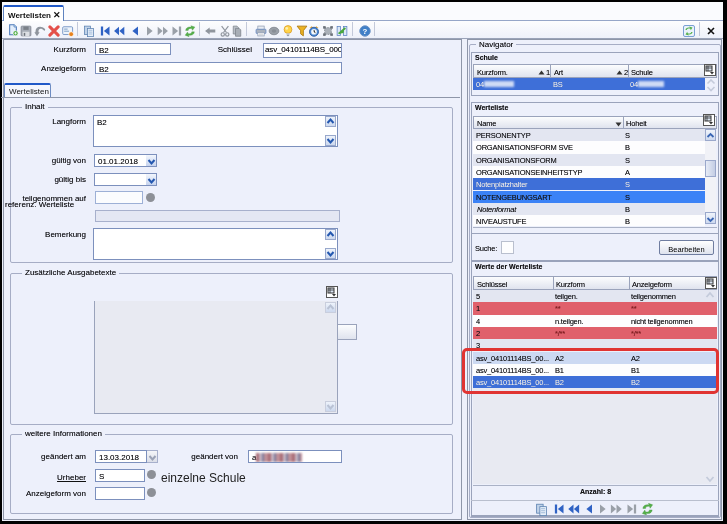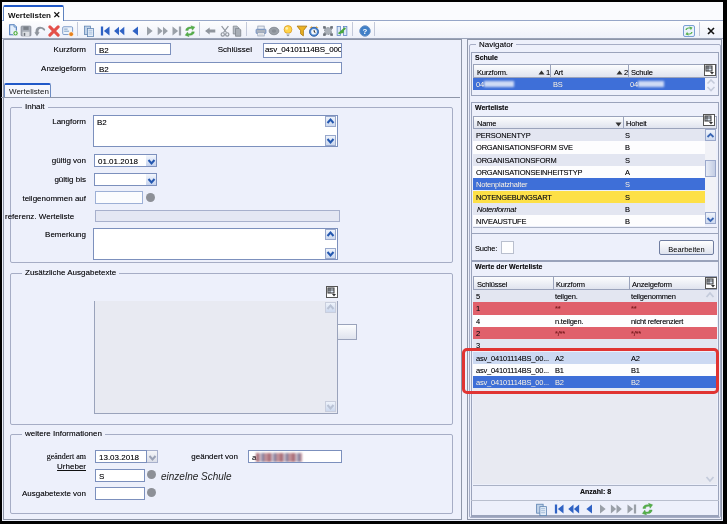--- a/index.html
+++ b/index.html
@@ -39,21 +39,21 @@
 #rightpanel { position:absolute; left:467px; top:39px; width:255px; height:481px; background:#edf0fb; border:1px solid #8e96a8; }
 .subpanel { position:absolute; left:3px; width:247px; border:1px solid #9aa3bb; background:#edf0fb; }
 .blabel { position:absolute; font-size:7px; font-weight:bold; color:#111; white-space:nowrap; text-shadow:0 0 0.4px rgba(30,30,50,0.5); }
 .row { position:absolute; font-size:7.5px; letter-spacing:-0.2px; color:#111; white-space:nowrap; overflow:hidden; text-shadow:0 0 0.4px rgba(30,30,50,0.5); }
 .cell { position:absolute; top:2px; white-space:nowrap; }
 
 .sbtn { position:absolute; width:11px; height:12px; background:linear-gradient(#f0f4fb,#cdd9ef); border:1px solid #9aa8cb; }
 .sthumb { position:absolute; width:11px; background:linear-gradient(90deg,#e6ebf6,#c3cde4); border:1px solid #9aa8cb; }
 .strack { position:absolute; width:11px; background:#f1f2f7; }
 svg { display:block; }
-.it { font-style:italic; font-size:10px; color:#222; }
+.it { font-size:12px; color:#222; }
 </style>
 </head>
 <body>
 <div id="frame"></div>
 <div id="tabrow"></div>
 <div id="tab1">Wertelisten<span class="x">✕</span></div>
 <div id="toolbar"></div>
 <div id="icons">
   <svg class="ticon" style="left:7px; top:24px;" width="12" height="14" viewBox="0 0 16 18">
       <path d="M3 1 H9.5 L13 4.5 V16 H3 Z" fill="#e4eefb" stroke="#4a78b8" stroke-width="1.6"></path>
@@ -211,21 +211,21 @@
   <div class="lbl" style="left:20px; top:175px; width:66px;">gültig bis</div>
   <div class="ibox" style="left:94px; top:173px; width:53px; height:13px;"></div>
   <div class="cbtn" style="left:146px; top:173px; height:13px;">
       <svg width="9" height="9" viewBox="0 0 9 9">
         <path d="M1.5 3 L4.5 6.5 L7.5 3" fill="none" stroke="#2458b0" stroke-width="2"></path>
       </svg>
     </div>
   <div class="lbl" style="left:10px; top:194px; width:76px;">teilgenommen auf</div>
   <div class="ibox" style="left:95px; top:191px; width:48px; height:13px; border-color:#9db0d6; background:#fbfcfe;"></div>
   <div class="gcirc" style="left:146px; top:193px;"></div>
-  <div class="lbl" style="left:5px; top:212px; width:63px;">referenz. Werteliste</div>
+  <div class="lbl" style="left:5px; top:200px; width:63px;">referenz. Werteliste</div>
   <div class="dbox" style="left:95px; top:210px; width:245px; height:12px;"></div>
   <div class="lbl" style="left:20px; top:230px; width:66px;">Bemerkung</div>
   <div class="ibox" style="left:93px; top:228px; width:245px; height:32px;">
     <div class="sar" style="top:0px;">
         <svg width="9" height="9" viewBox="0 0 9 9">
           <path d="M1.5 6 L4.5 2.5 L7.5 6" fill="none" stroke="#2458b0" stroke-width="2"></path>
         </svg>
       </div>
     <div class="sar" style="bottom:0px;">
         <svg width="9" height="9" viewBox="0 0 9 9">
@@ -259,34 +259,34 @@
       </div>
     <div class="sar" style="bottom:1px; border-color:#c9cedd;">
         <svg width="9" height="9" viewBox="0 0 9 9">
           <path d="M1.5 3 L4.5 6.5 L7.5 3" fill="none" stroke="#b9c2d4" stroke-width="2"></path>
         </svg>
       </div>
   </div>
 
   <div class="fieldset" style="left:10px; top:434px; width:443px; height:80px;"></div>
   <div class="legend" style="left:22px; top:429px;">weitere Informationen</div>
-  <div class="lbl" style="left:20px; top:452px; width:66px;font-family:Liberation Serif, serif;">geändert am</div>
+  <div class="lbl" style="left:20px; top:452px; width:66px;">geändert am</div>
   <div class="ibox" style="left:95px; top:450px; width:52px; height:13px;">13.03.2018</div>
   <div class="cbtn" style="left:146.5px; top:450px; height:13px; background:linear-gradient(#f4f5f8,#dcdfe8); border-color:#a7b0cc;">
       <svg width="9" height="9" viewBox="0 0 9 9">
         <path d="M1.5 3 L4.5 6.5 L7.5 3" fill="none" stroke="#9aa2b5" stroke-width="2"></path>
       </svg>
     </div>
   <div class="lbl" style="left:170px; top:452px; width:68px;">geändert von</div>
   <div class="ibox" style="left:248px; top:450px; width:94px; height:13px;">a<span style="display:inline-block; width:46px; height:9px; background:repeating-linear-gradient(90deg,#a86a74 0 3px,#c8b8c4 3px 6px,#7a7a9a 6px 8px,#c09098 8px 12px); filter:blur(1px); vertical-align:middle;"></span></div>
-  <div class="lbl" style="left:20px; top:462px; width:66px;text-decoration:underline;">Urheber</div>
+  <div class="lbl" style="left:20px; top:473px; width:66px;text-decoration:underline;">Urheber</div>
   <div class="ibox" style="left:95px; top:469px; width:50px; height:13px;">S</div>
   <div class="gcirc" style="left:147px; top:470px;"></div>
   <div class="it" style="position:absolute; left:161px; top:471px;">einzelne Schule</div>
-  <div class="lbl" style="left:20px; top:489px; width:66px;">Ausgabetexte von</div>
+  <div class="lbl" style="left:20px; top:489px; width:66px;">Anzeigeform von</div>
   <div class="ibox" style="left:95px; top:487px; width:50px; height:13px;"></div>
   <div class="gcirc" style="left:147px; top:488px;"></div>
 </div>
 
 <div id="rightpanel"></div>
 <div id="rightcontent">
 
   <div class="abs" style="left:683px; top:25px; width:12px; height:12px; background:#eaf2fb; border:1px solid #7aa0d4; border-radius:2px;">
     <svg width="10" height="10" viewBox="0 0 10 10">
         <path d="M1.5 4 C1.5 2 4 1 6 1.8 L5 0.5 L8.5 1.5 L6.8 4.2 L6.3 2.8 C4.5 2 2.8 2.8 2.8 4 Z" fill="#57b14c"></path>
@@ -370,21 +370,21 @@
         <span class="cell" style="left:152px;">S</span>
       </div>
     <div class="row" style="left:473px; top:165.9px; width:232px; height:12.3px; background:#fdfdfe;">
         <span class="cell" style="left:3px;">ORGANISATIONSEINHEITSTYP</span>
         <span class="cell" style="left:152px;">A</span>
       </div>
     <div class="row" style="left:473px; top:178.2px; width:232px; height:12.3px; background:#3e6fd8; color:#fff;">
         <span class="cell" style="left:3px;">Notenplatzhalter</span>
         <span class="cell" style="left:152px;">S</span>
       </div>
-    <div class="row" style="left:473px; top:190.5px; width:232px; height:12.3px; background:#fde047;">
+    <div class="row" style="left:473px; top:190.5px; width:232px; height:12.3px; background:#3b82f6;">
         <span class="cell" style="left:3px;">NOTENGEBUNGSART</span>
         <span class="cell" style="left:152px;">S</span>
       </div>
     <div class="row" style="left:473px; top:202.8px; width:232px; height:12.3px; background:#e3e6f1;">
         <span class="cell" style="left:4px;font-style:italic;">Notenformat</span>
         <span class="cell" style="left:152px;">B</span>
       </div>
     <div class="row" style="left:473px; top:215.1px; width:232px; height:11.4px; background:#fdfdfe;">
         <span class="cell" style="left:3px;">NIVEAUSTUFE</span>
         <span class="cell" style="left:152px;">B</span>
@@ -432,21 +432,21 @@
         <span class="cell" style="left:158px;">teilgenommen</span>
       </div>
     <div class="row" style="left:473px; top:302.3px; width:244px; height:12.3px; background:#e0606b;">
         <span class="cell" style="left:3px;">1</span>
         <span class="cell" style="left:82px; color:#8c1a1a;">**</span>
         <span class="cell" style="left:158px; color:#8c1a1a;">**</span>
       </div>
     <div class="row" style="left:473px; top:314.6px; width:244px; height:12.3px; background:#fdfdfe;">
         <span class="cell" style="left:3px;">4</span>
         <span class="cell" style="left:82px;">n.teilgen.</span>
-        <span class="cell" style="left:158px;">nicht referenziert</span>
+        <span class="cell" style="left:158px;">nicht teilgenommen</span>
       </div>
     <div class="row" style="left:473px; top:326.9px; width:244px; height:12.3px; background:#e0606b;">
         <span class="cell" style="left:3px;">2</span>
         <span class="cell" style="left:82px; color:#8c1a1a;">*/**</span>
         <span class="cell" style="left:158px; color:#8c1a1a;">*/**</span>
       </div>
     <div class="row" style="left:473px; top:339.2px; width:244px; height:12.3px; background:#e3e6f1;">
         <span class="cell" style="left:3px;">3</span>
       </div>
     <div class="row" style="left:473px; top:351.5px; width:244px; height:12.3px; background:#ccd9f2;">

